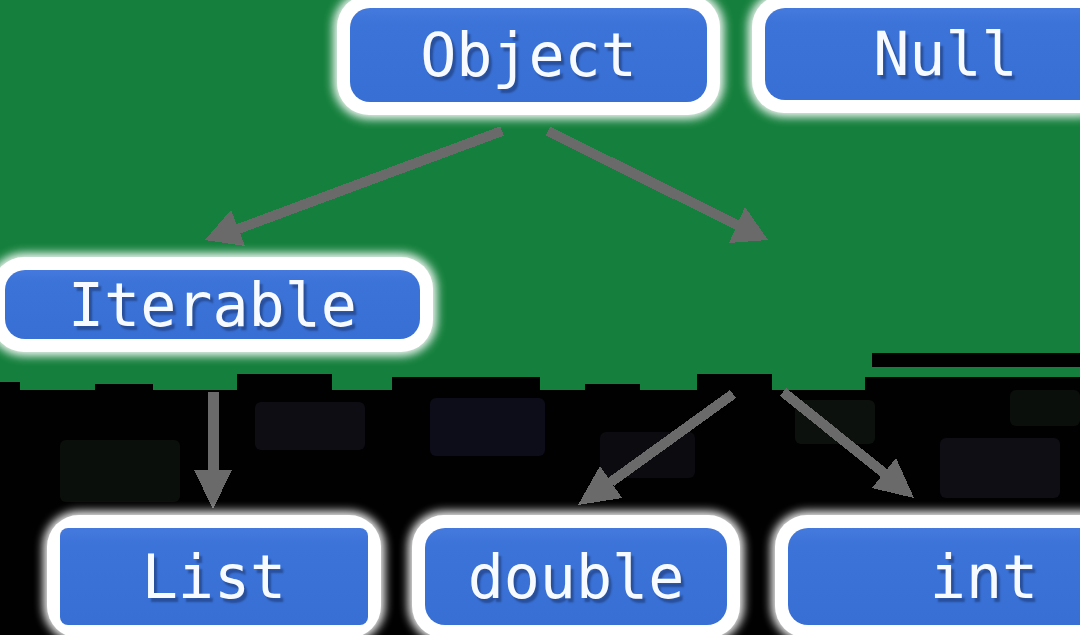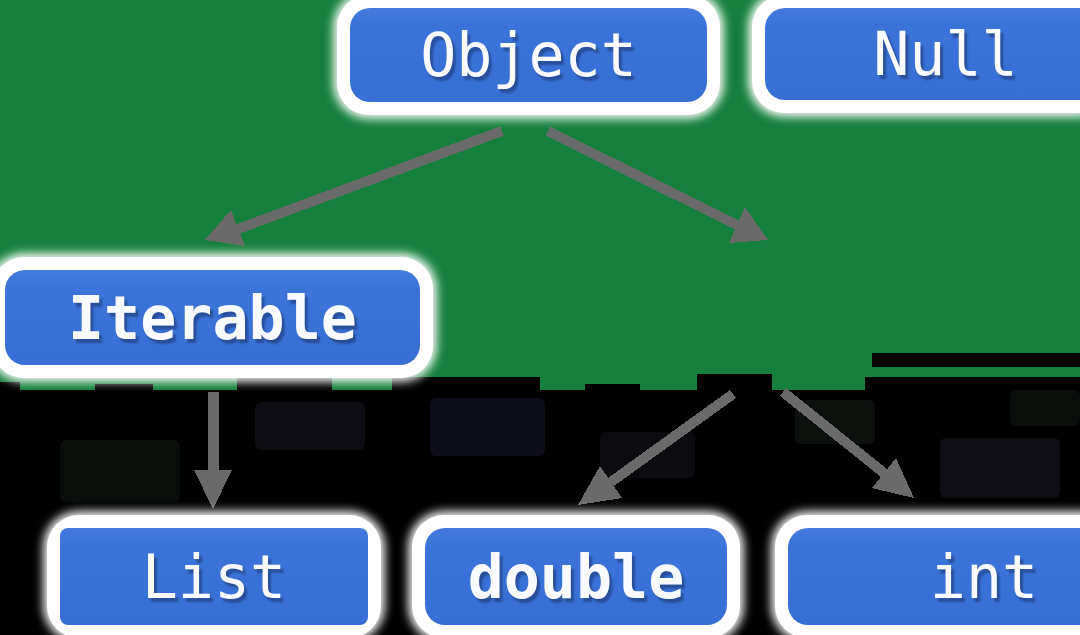--- a/index.html
+++ b/index.html
@@ -81,34 +81,34 @@
     </div>
   </div>
 
   <div class="wrap" style="left:752px; top:-5px;">
     <div class="node" style="width:305px; height:92px;padding-left:28px;">
       <span>Null</span>
     </div>
   </div>
 
   <div class="wrap" style="left:-8px; top:257px;">
-    <div class="node" style="width:415px; height:95px;font-weight:bold;">
+    <div class="node" style="width:415px; height:69px;">
       <span>Iterable</span>
     </div>
   </div>
 
 
   <div class="wrap" style="left:47px; top:515px;">
     <div class="node" style="width:308px; height:97px;border-radius:8px;">
       <span>List</span>
     </div>
   </div>
 
   <div class="wrap" style="left:412px; top:515px;">
-    <div class="node" style="width:302px; height:97px;font-weight:bold;">
+    <div class="node" style="width:302px; height:97px;">
       <span>double</span>
     </div>
   </div>
 
   <div class="wrap" style="left:775px; top:515px;">
     <div class="node" style="width:304px; height:97px;padding-left:44px;">
       <span>int</span>
     </div>
   </div>
 

